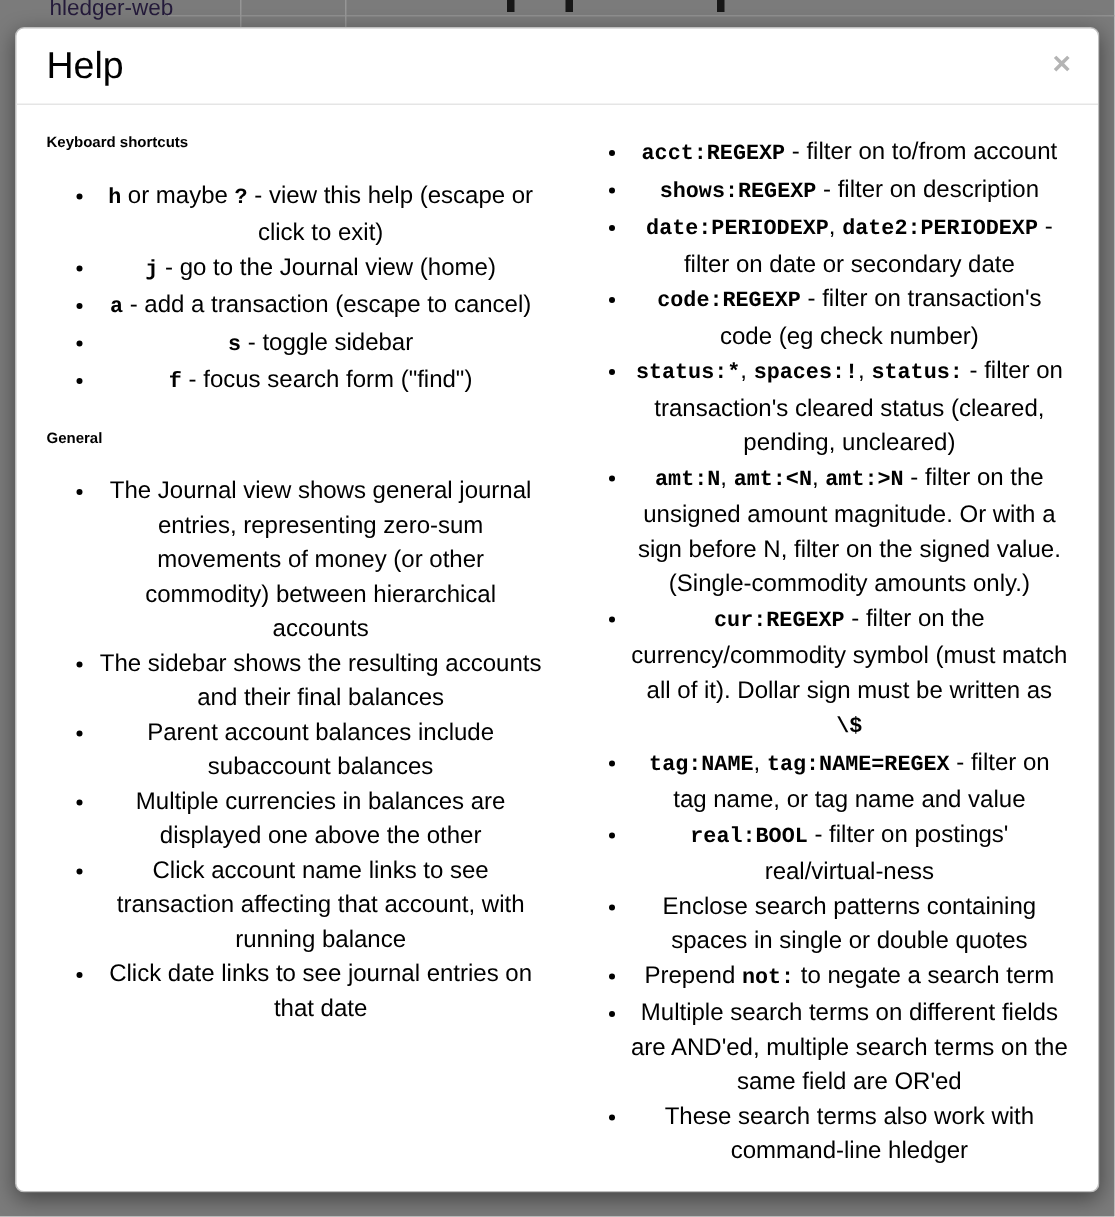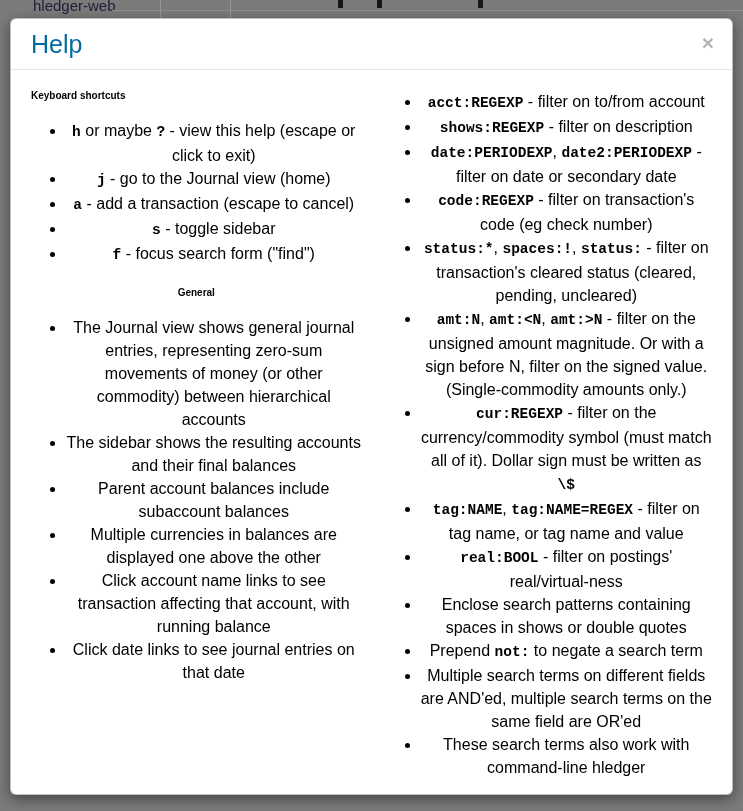--- a/index.html
+++ b/index.html
@@ -39,41 +39,41 @@
     border-radius: 6px;
     box-shadow: 0 4px 14px rgba(0,0,0,0.45);
   }
   .modal-header {
     position: relative;
     padding: 12px 20px 11px;
     border-bottom: 1px solid #e5e5e5;
   }
   .modal-title {
     margin: 0;
-    font-size: 25px; line-height: 27px; font-weight: 400; color: #0369a1;
+    font-size: 25px; line-height: 27px; font-weight: 400; color: #000000;
   }
   .close {
     position: absolute; right: 18px; top: 13px;
     font-size: 21px; font-weight: 700; line-height: 1;
     color: #b4b4b4; cursor: pointer; border: 0; background: none; padding: 0;
     font-family: "Liberation Sans", sans-serif;
   }
   .modal-body {
     display: flex;
     padding: 20px 20px 24px;
   }
   .col { width: 50%; }
   .col-left  { padding-right: 10px; }
   .col-right { padding-left: 14px; }
 
   .section-heading {
     margin: 0 0 18px;
     font-size: 10px; font-weight: 700; color: #000;
   }
-  .section-general .section-heading { margin-top: 0; text-align: center; }
+  .section-general .section-heading { margin-top: 0; }
   .section + .section { margin-top: 20px; }
 
   ul.help-list {
     margin: 0 0 16px;
     padding: 0 0 0 35px;
     font-size: 16px; line-height: 23px; color: #000;
     list-style: disc outside;
   }
   ul.help-list li { margin: 0; padding: 0; text-align: center; }
   ul.help-list code {
@@ -131,21 +131,21 @@
         <ul class="help-list">
             <li><code>acct:REGEXP</code> - filter on to/from account</li>
             <li><code>shows:REGEXP</code> - filter on description</li>
             <li><code>date:PERIODEXP</code>, <code>date2:PERIODEXP</code> - filter on date or secondary date</li>
             <li><code>code:REGEXP</code> - filter on transaction's code (eg check number)</li>
             <li><code>status:*</code>, <code>spaces:!</code>, <code>status:</code> - filter on transaction's cleared status (cleared, pending, uncleared)</li>
             <li><code>amt:N</code>, <code>amt:&lt;N</code>, <code>amt:&gt;N</code> - filter on the unsigned amount magnitude. Or with a sign before N, filter on the signed value. (Single-commodity amounts only.)</li>
             <li><code>cur:REGEXP</code> - filter on the currency/commodity symbol (must match all of it). Dollar sign must be written as <code>\$</code></li>
             <li><code>tag:NAME</code>, <code>tag:NAME=REGEX</code> - filter on tag name, or tag name and value</li>
             <li><code>real:BOOL</code> - filter on postings' real/virtual-ness</li>
-            <li>Enclose search patterns containing spaces in shows or double quotes</li>
+            <li>Enclose search patterns containing spaces in single or double quotes</li>
             <li>Prepend <code>not:</code> to negate a search term</li>
             <li>Multiple search terms on different fields are AND'ed, multiple search terms on the same field are OR'ed</li>
             <li>These search terms also work with command-line hledger</li>
           </ul>
       </div>
     </div>
   </div>
 </div>
 
 </body></html>

